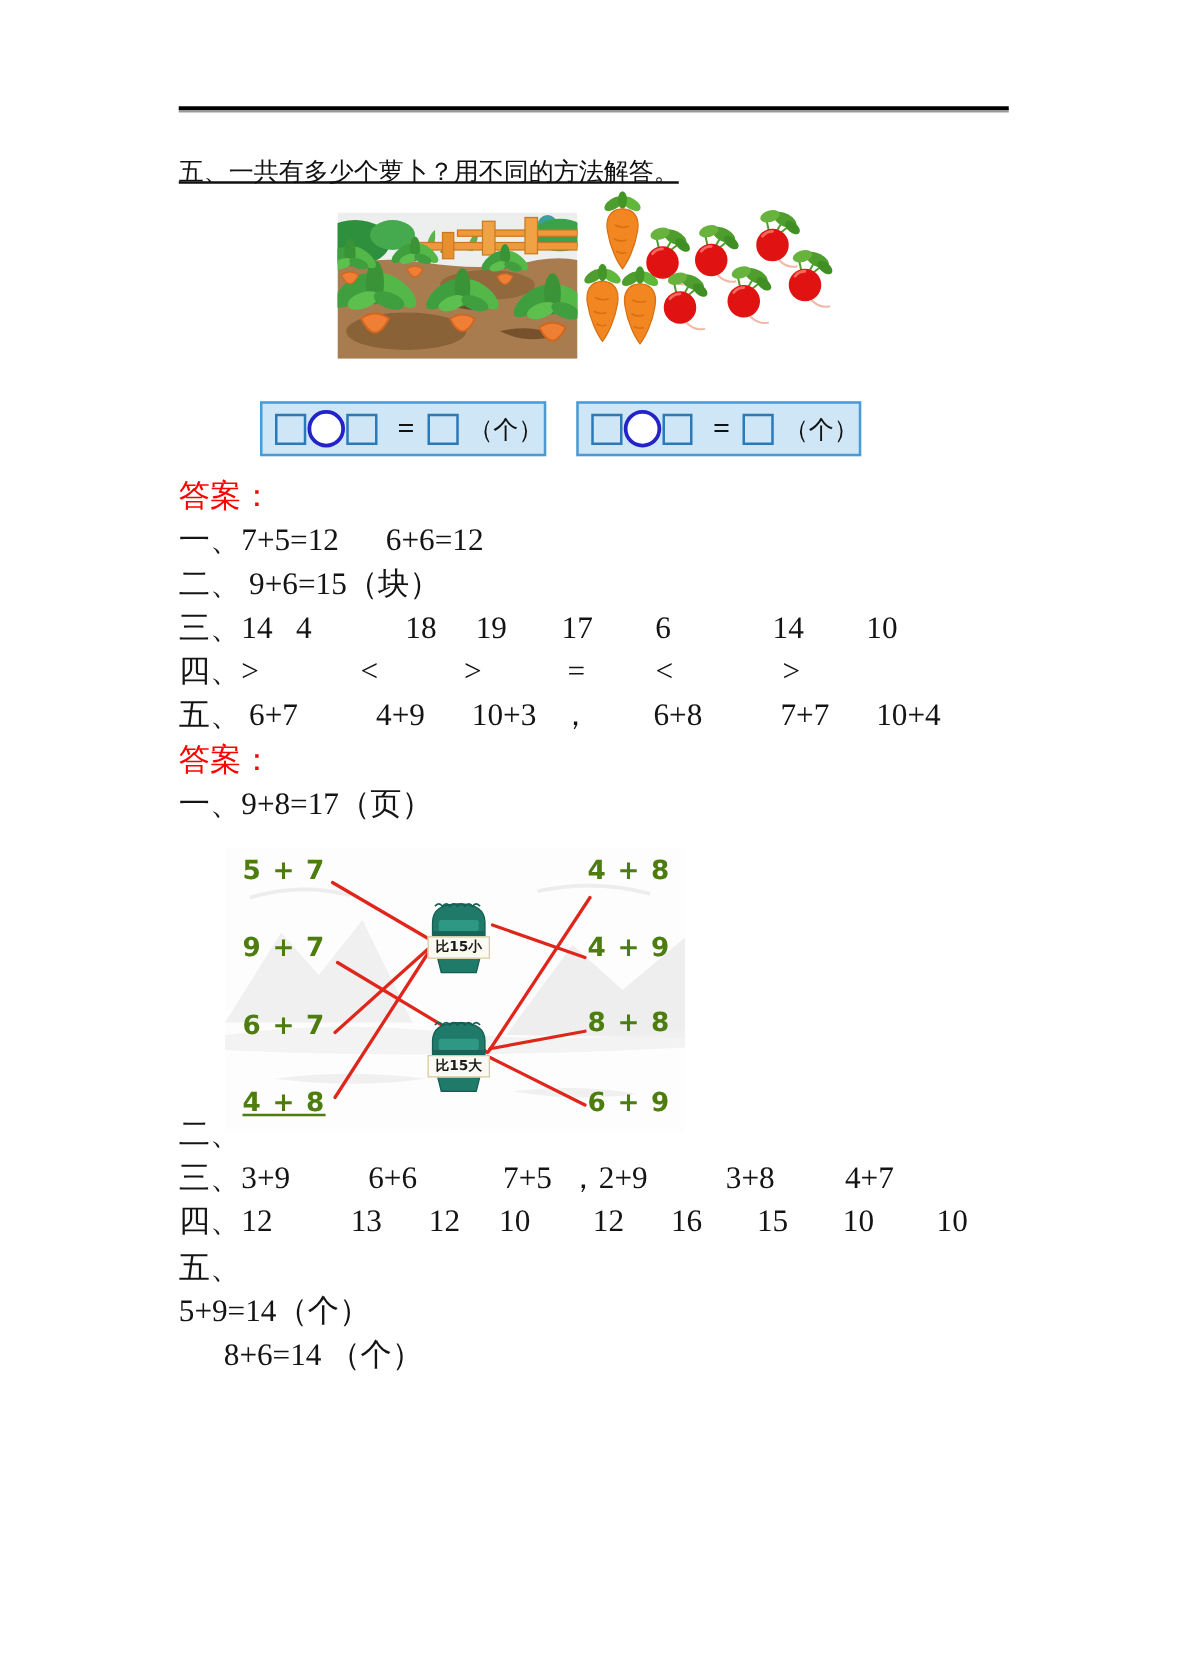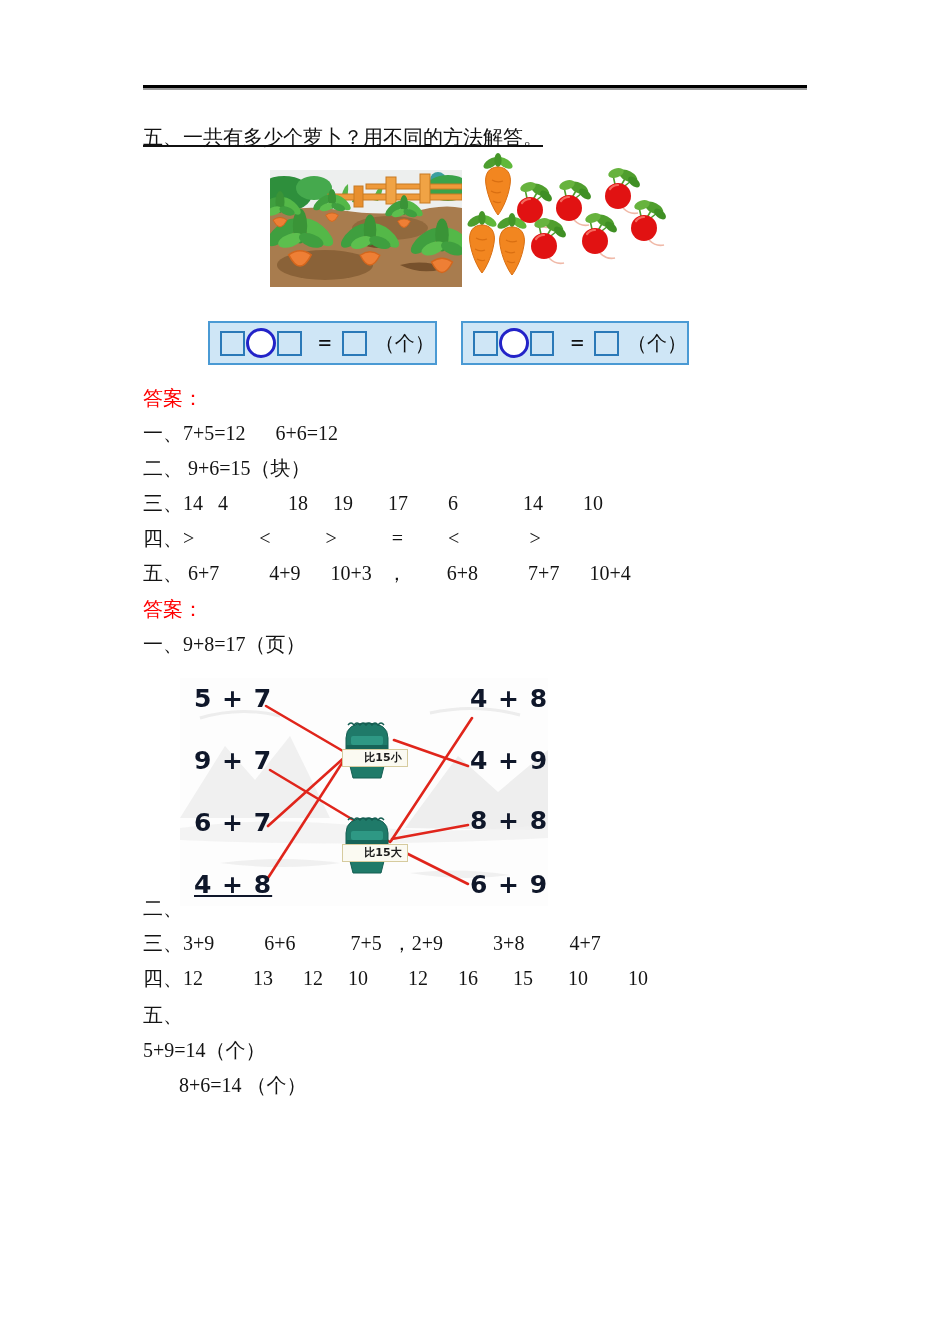--- a/index.html
+++ b/index.html
@@ -1,45 +1,45 @@
 <!DOCTYPE html>
 <html><head>
 <meta charset="utf-8">
 <style>
   html,body{margin:0;padding:0;}
   body{width:950px;height:1344px;position:relative;background:#ffffff;overflow:hidden;
        font-family:"Liberation Serif", serif;}
   .abs{position:absolute;}
   .txt{position:absolute;white-space:pre;font-family:"Liberation Serif",serif;
-       font-size:20px;color:#141414;line-height:24px;}
+       font-size:25px;color:#141414;line-height:24px;}
   .red{color:#fe0000;}
   .toprule{position:absolute;left:143px;top:85px;width:664px;height:3px;
            background:#000;box-shadow:0 2px 0 #9a9a9a;}
   .title{position:absolute;left:143px;top:124px;font-size:20px;color:#111;
          font-family:"Liberation Serif",serif;white-space:pre;text-decoration:underline;}
   
   .eqbox{position:absolute;top:321px;height:44px;background:#cfe6f6;
          border:2px solid #4a9ad4;box-sizing:border-box;display:flex;
          align-items:center;padding-left:10px;}
   .sq{width:25px;height:25px;border:2px solid #2a79b8;background:#cfe6f6;
       box-sizing:border-box;display:inline-block;}
   .circ{width:30px;height:30px;border:3px solid #2323c8;background:#ffffff;
         border-radius:50%;box-sizing:border-box;display:inline-block;margin:0 1px;}
   .eqsign{font-family:"Liberation Serif",serif;font-weight:bold;font-size:24px;
           color:#111;margin:0 10px 0 16px;}
   .unit{font-family:"Liberation Serif",serif;font-size:20px;color:#111;margin-left:8px;white-space:pre;}
   
   .mfig{position:absolute;left:180px;top:678px;width:368px;height:228px;background:#fdfdfd;}
   .mexp{position:absolute;font-family:"DejaVu Sans",sans-serif;font-weight:700;
-        font-size:25px;color:#0f172a;letter-spacing:1px;white-space:pre;}
+        font-size:21px;color:#4d7c0f;letter-spacing:1px;white-space:pre;}
   .basket{position:absolute;width:52px;height:64px;}
   .basket-label{position:absolute;left:1px;top:33px;width:48px;height:16px;
         background:#fbfaf2;border:1px solid #d6cb9e;text-align:center;
         font-family:"DejaVu Sans",sans-serif;font-weight:700;font-size:11px;
-        line-height:16px;color:#1b1b1b;padding-left:16px;}
+        line-height:16px;color:#1b1b1b;}
 </style>
 </head>
 <body>
 
 <div class="toprule"></div>
 
 <div class="title">五、一共有多少个萝卜？用不同的方法解答。</div>
 
 <svg class="abs" style="left:270px;top:170px;" width="192" height="117" viewBox="0 0 192 117">
   <defs>

